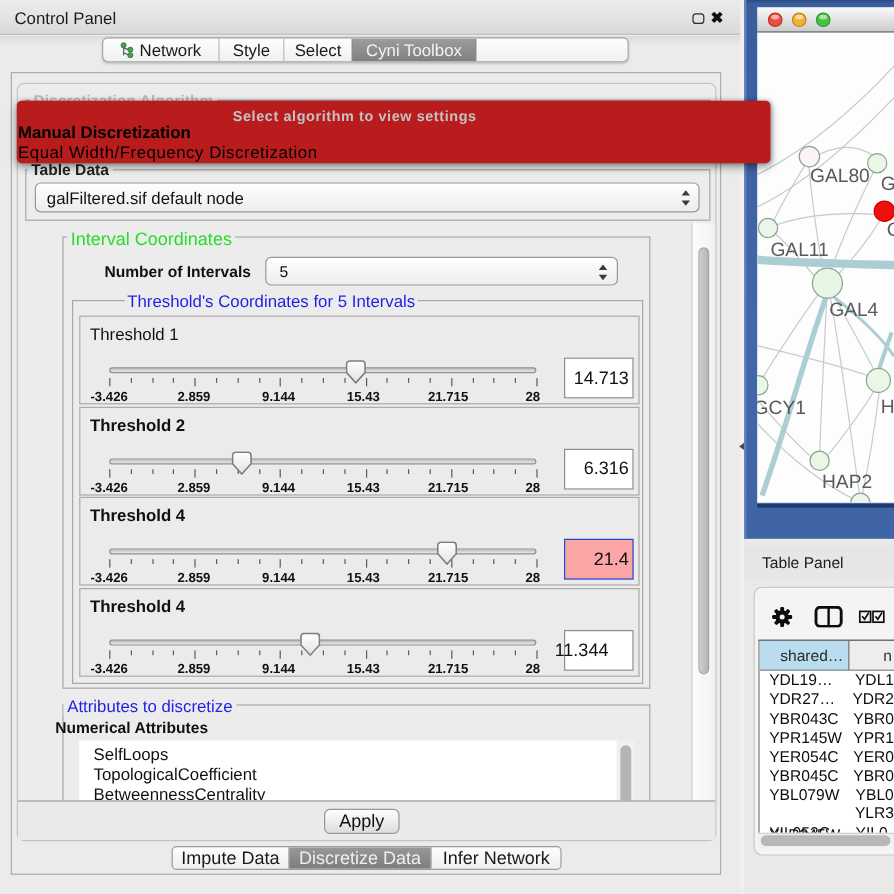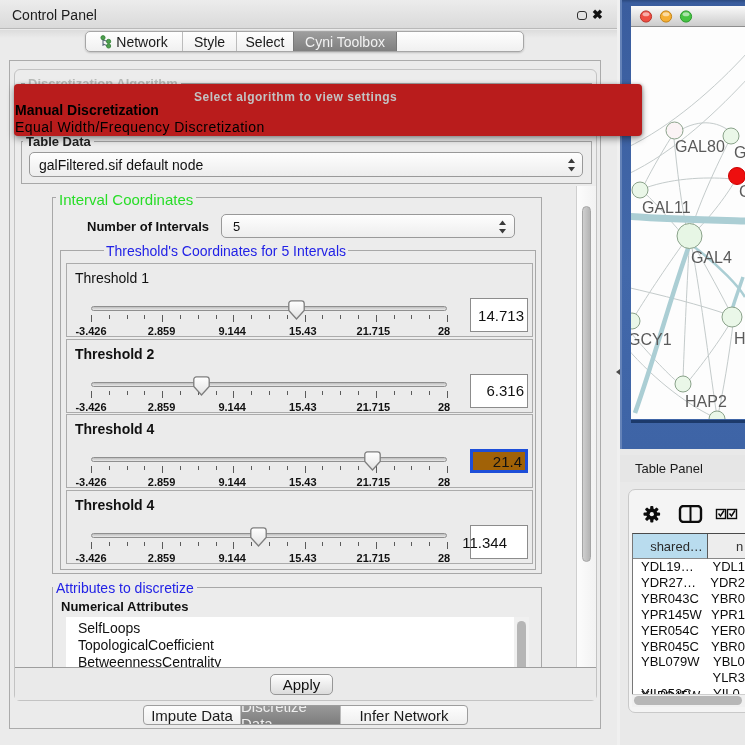--- a/index.html
+++ b/index.html
@@ -187,21 +187,21 @@
       <div class="abs" style="left:352px;top:61px;width:50px;text-align:center;font-size:11px;font-weight:bold;color:#111;">28</div>
       <svg class="abs" style="left:296.5px;top:36px;" width="17" height="20" viewBox="0 0 17 20">
         <path d="M3.5 0.8 h10 a2.7 2.7 0 0 1 2.7 2.7 v7 L8.5 19 L0.8 10.5 v-7 A2.7 2.7 0 0 1 3.5 0.8 Z" fill="url(#g2)" stroke="#7d7d7d" stroke-width="1.3"></path>
         <defs>
           <linearGradient id="g2" x1="0" y1="0" x2="0" y2="1">
             <stop offset="0" stop-color="#ffffff"></stop>
             <stop offset="1" stop-color="#e2e2e2"></stop>
           </linearGradient>
         </defs>
       </svg>
-      <div class="abs" style="left:403px;top:34px;width:58px;height:24px;background:#a16207;border:3px solid #1d4ed8;display:flex;align-items:center;justify-content:flex-end;padding-right:3px;font-size:15px;color:#111;">21.4</div>
+      <div class="abs" style="left:403px;top:34px;width:58px;height:34px;background:#fca5a5;border:1px solid #1d4ed8;display:flex;align-items:center;justify-content:flex-end;padding-right:3px;font-size:15px;color:#111;">21.4</div>
     </div>
     <div class="abs" style="left:66px;top:490.1px;width:467px;height:74px;border:1px solid #ababab;background:#ebebeb;">
       <div class="abs" style="left:8px;top:6px;font-size:14px;font-weight:bold;color:#111;">Threshold 4</div>
       <div class="abs" style="left:24px;top:42px;width:356px;height:5px;border:1px solid #8f8f8f;border-radius:3px;background:linear-gradient(#bdbdbd,#e9e9e9);"></div>
       <div class="abs" style="left:24.0px;top:51px;width:1px;height:7px;background:#5a5a5a;"></div>
       <div class="abs" style="left:41.8px;top:51px;width:1px;height:4px;background:#5a5a5a;"></div>
       <div class="abs" style="left:59.6px;top:51px;width:1px;height:4px;background:#5a5a5a;"></div>
       <div class="abs" style="left:77.4px;top:51px;width:1px;height:4px;background:#5a5a5a;"></div>
       <div class="abs" style="left:95.2px;top:51px;width:1px;height:7px;background:#5a5a5a;"></div>
       <div class="abs" style="left:113.0px;top:51px;width:1px;height:4px;background:#5a5a5a;"></div>
@@ -234,35 +234,35 @@
             <stop offset="1" stop-color="#e2e2e2"></stop>
           </linearGradient>
         </defs>
       </svg>
       <div class="abs" style="left:403px;top:34px;width:58px;height:34px;background:#fff;border:1px solid #8c8c8c;display:flex;align-items:center;justify-content:flex-end;padding-right:20px;font-size:15px;color:#111;">11.344</div>
     </div>
   </div>
 
 <div class="abs" style="left:52px;top:587px;width:490px;height:96px;border:1px solid #a8a8a8;border-bottom:none;"></div>
 <div class="abs" style="left:53px;top:580px;padding:0 3px;background:#ececec;font-size:14px;color:#2222e6;">Attributes to discretize</div>
-<div class="abs" style="left:61px;top:599px;font-size:13px;font-weight:bold;color:#111;">Numerical Attributes</div>
+<div class="abs" style="left:46px;top:599px;font-size:13px;font-weight:bold;color:#111;">Numerical Attributes</div>
 <div class="abs" style="left:66px;top:617px;width:448px;height:50px;background:#fff;overflow:hidden;font-size:14px;color:#111;">
   <div class="abs" style="left:12px;top:3px;">SelfLoops</div>
   <div class="abs" style="left:12px;top:20px;">TopologicalCoefficient</div>
   <div class="abs" style="left:12px;top:37px;">BetweennessCentrality</div>
 </div>
 <div class="abs" style="left:514px;top:617px;width:15px;height:50px;background:#f0f0f0;"></div>
 <div class="abs" style="left:517px;top:621px;width:9px;height:60px;background:#b5b5b5;border-radius:4.5px;"></div>
 
 <div class="abs" style="left:15px;top:667px;width:581px;height:33px;background:#eaeaea;border-top:1px solid #9e9e9e;"></div>
 <div class="abs" style="left:270px;top:674px;width:63px;height:21px;border:1px solid #979797;border-radius:5px;background:linear-gradient(#fefefe,#dcdcdc);display:flex;align-items:center;justify-content:center;font-size:15px;color:#111;">Apply</div>
 
 <div class="abs" style="left:143px;top:705px;width:325px;height:20px;border:1px solid #9d9d9d;border-radius:4px;background:linear-gradient(#fdfdfd,#efefef);overflow:hidden;display:flex;">
   <div style="width:97px;display:flex;align-items:center;justify-content:center;font-size:15px;color:#1a1a1a;border-right:1px solid #bbb;">Impute Data</div>
-  <div style="width:99px;display:flex;align-items:center;justify-content:center;font-size:15px;color:#efefef;background:linear-gradient(#989898,#7d7d7d);">Discretize Data</div>
+  <div style="width:118px;display:flex;align-items:center;justify-content:center;font-size:15px;color:#efefef;background:linear-gradient(#989898,#7d7d7d);">Discretize Data</div>
   <div style="flex:1;display:flex;align-items:center;justify-content:center;font-size:15px;color:#1a1a1a;border-left:1px solid #bbb;">Infer Network</div>
 </div>
 
 <div class="abs" style="left:14px;top:84px;width:628px;height:52px;background:#b91c1c;border-radius:4px;box-shadow:0 3px 7px rgba(0,0,0,0.4), 1px 0 3px rgba(0,0,0,0.2);z-index:50;">
   <div class="abs" style="left:180px;top:6px;font-size:12px;font-weight:bold;letter-spacing:0.5px;color:#c3c3c3;">Select algorithm to view settings</div>
   <div class="abs" style="left:1px;top:35px;font-size:14px;letter-spacing:0.45px;color:#000;">Equal Width/Frequency Discretization</div>
   <div class="abs" style="left:1px;top:18px;font-size:14px;font-weight:bold;color:#000;">Manual Discretization</div>
 </div>
 
 <div class="abs" style="left:617px;top:0;width:3px;height:745px;background:#f0f0f0;"></div>
@@ -385,21 +385,21 @@
         <div style="flex:1;padding-left:5px;">YPR1</div>
       </div>
       <div style="display:flex;height:15.85px;align-items:center;">
         <div style="width:75px;padding-left:8px;">YER054C</div>
         <div style="flex:1;padding-left:5px;">YER0</div>
       </div>
       <div style="display:flex;height:15.85px;align-items:center;">
         <div style="width:75px;padding-left:8px;">YBR045C</div>
         <div style="flex:1;padding-left:5px;">YBR0</div>
       </div>
-      <div style="display:flex;height:15.85px;align-items:center;">
+      <div style="display:flex;height:15.85px;align-items:flex-end;">
         <div style="width:75px;padding-left:8px;">YBL079W</div>
         <div style="flex:1;padding-left:5px;">YBL0</div>
       </div>
       <div style="display:flex;height:15.85px;align-items:center;">
         <div style="width:75px;padding-left:8px;margin-top:35px;">YLR345W</div>
         <div style="flex:1;padding-left:5px;">YLR3</div>
       </div>
       <div style="display:flex;height:15.85px;align-items:center;">
         <div style="width:75px;padding-left:8px;">YIL052C</div>
         <div style="flex:1;padding-left:5px;">YIL0</div>

